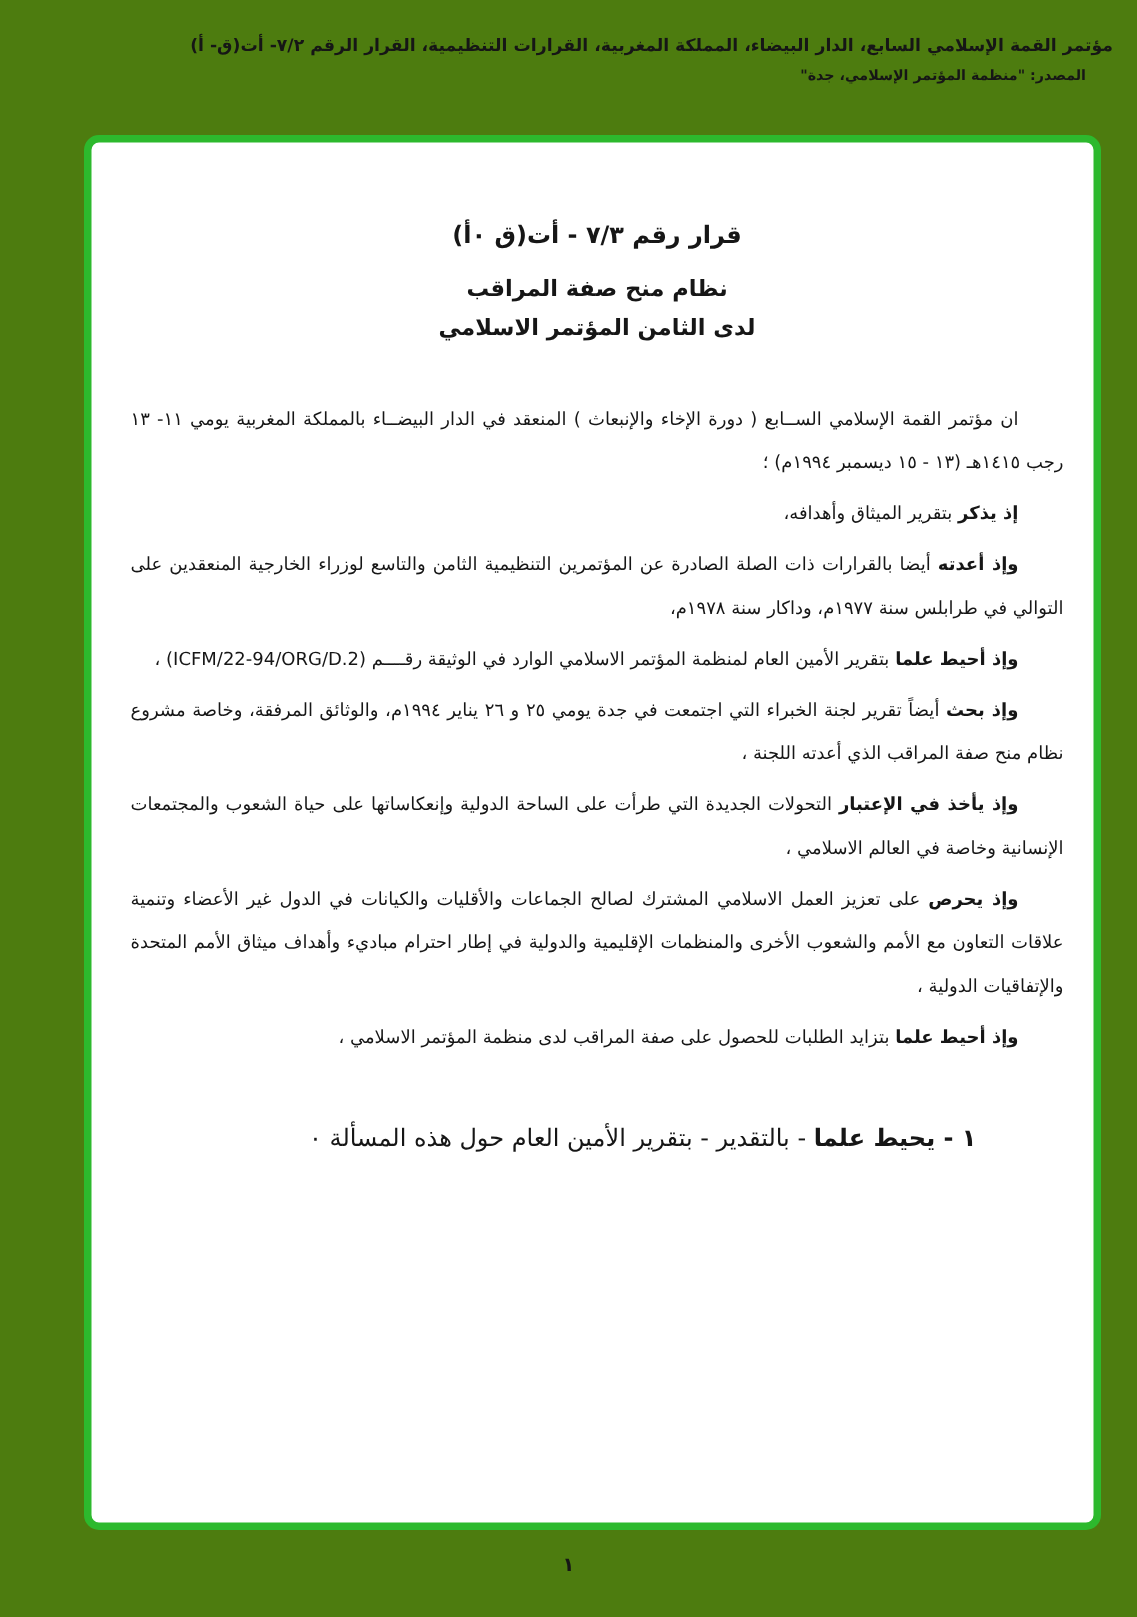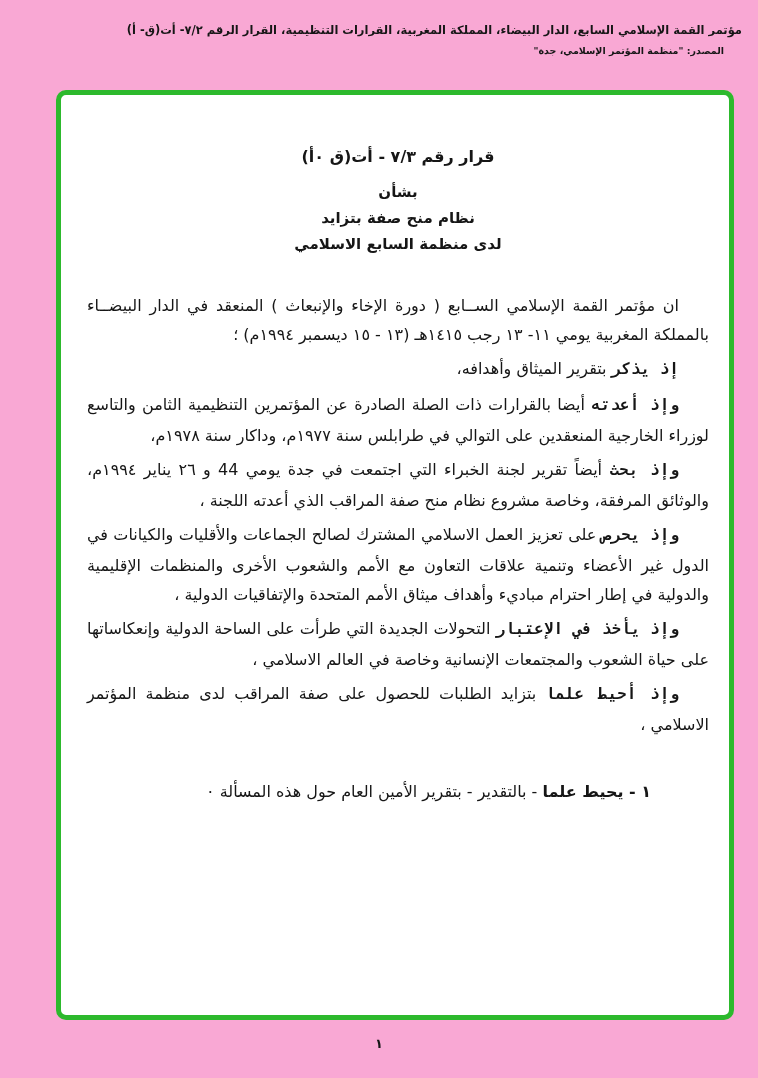--- a/index.html
+++ b/index.html
@@ -8,21 +8,21 @@
     width: 758px; height: 1078px;
     background: #ffffff;
     color: #161616;
     font-family: "DejaVu Sans", sans-serif;
   }
   .page {
     position: relative;
     width: 758px; height: 1078px;
     direction: rtl;
     overflow: hidden;
-    background: #f9a8d4;
+    background: #4d7c0f;
   }
   .doc-header {
     position: absolute;
     top: 22px; right: 16px; left: 16px;
     text-align: right;
     font-weight: bold;
   }
   .doc-header .hl1 { font-size: 11.5px; line-height: 16px; white-space: nowrap; }
   .doc-header .hl2 { font-size: 9.5px; line-height: 14px; margin-top: 6px; margin-left: 0; margin-right: 18px; }
   .green-box {
@@ -33,26 +33,26 @@
     border: 5px solid #4d7c0f;
     border-radius: 10px;
     padding: 50px 20px 0 26px;
     overflow: hidden;
   }
   .title-block { text-align: center; font-weight: bold; }
   .title-block .t1 { font-size: 16px; line-height: 24px; margin-bottom: 10px; }
   .title-block .t2 { font-size: 15px; line-height: 26px; }
   .body {
     margin-top: 34px;
-    font-size: 16px;
+    font-size: 12px;
     line-height: 29px;
     text-align: justify;
   }
   .para { margin: 0 0 5px 0; text-indent: 30px; }
-  .para .lead { font-weight: bold; font-family: Liberation Mono, monospace; }
+  .para .lead { font-weight: bold; }
   .items { margin-top: 38px; font-size: 16px; line-height: 29px; }
   .item { margin: 0 58px 0 0; }
   .item .num, .item .lead { font-weight: bold; }
   .page-number {
     position: absolute;
     top: 1036px; left: 0; right: 0;
     text-align: center;
     font-size: 13px;
     font-weight: bold;
   }
@@ -64,32 +64,32 @@
 
   <div class="doc-header">
     <div class="hl1">مؤتمر القمة الإسلامي السابع، الدار البيضاء، المملكة المغربية، القرارات التنظيمية، القرار الرقم ٧/٢- أت(ق- أ)</div>
     <div class="hl2">المصدر: "منظمة المؤتمر الإسلامي، جدة"</div>
   </div>
 
   <div class="green-box" style="border-color: rgb(45, 185, 45);">
 
     <div class="title-block">
       <div class="t1">قرار رقم ٧/٣ - أت(ق ٠أ)</div>
-      <div class="t2">بشأن</div>
-      <div class="t2">نظام منح صفة بتزايد</div>
-      <div class="t2">لدى منظمة السابع الاسلامي</div>
+      <div class="t2">نظام منح صفة المراقب</div>
+      <div class="t2">لدى الثامن المؤتمر الاسلامي</div>
     </div>
 
     <div class="body">
         <p class="para"><span class="rest">ان مؤتمر القمة الإسلامي الســابع ( دورة الإخاء والإنبعاث ) المنعقد في الدار البيضــاء بالمملكة المغربية يومي ١١- ١٣ رجب ١٤١٥هـ (١٣ - ١٥ ديسمبر ١٩٩٤م) ؛</span></p>
         <p class="para"><span class="lead">إذ يذكر</span><span class="rest"> بتقرير الميثاق وأهدافه،</span></p>
         <p class="para"><span class="lead">وإذ أعدته</span><span class="rest"> أيضا بالقرارات ذات الصلة الصادرة عن المؤتمرين التنظيمية الثامن والتاسع لوزراء الخارجية المنعقدين على التوالي في طرابلس سنة ١٩٧٧م، وداكار سنة ١٩٧٨م،</span></p>
-        <p class="para"><span class="lead">وإذ بحث</span><span class="rest"> أيضاً تقرير لجنة الخبراء التي اجتمعت في جدة يومي 44 و ٢٦ يناير ١٩٩٤م، والوثائق المرفقة، وخاصة مشروع نظام منح صفة المراقب الذي أعدته اللجنة ،</span></p>
+        <p class="para"><span class="lead">وإذ أحيط علما</span><span class="rest"> بتقرير الأمين العام لمنظمة المؤتمر الاسلامي الوارد في الوثيقة رقــــم (⁦ICFM/22-94/ORG/D.2⁩) ،</span></p>
+        <p class="para"><span class="lead">وإذ بحث</span><span class="rest"> أيضاً تقرير لجنة الخبراء التي اجتمعت في جدة يومي ٢٥ و ٢٦ يناير ١٩٩٤م، والوثائق المرفقة، وخاصة مشروع نظام منح صفة المراقب الذي أعدته اللجنة ،</span></p>
+        <p class="para"><span class="lead">وإذ يأخذ في الإعتبار</span><span class="rest"> التحولات الجديدة التي طرأت على الساحة الدولية وإنعكاساتها على حياة الشعوب والمجتمعات الإنسانية وخاصة في العالم الاسلامي ،</span></p>
         <p class="para"><span class="lead">وإذ يحرص</span><span class="rest"> على تعزيز العمل الاسلامي المشترك لصالح الجماعات والأقليات والكيانات في الدول غير الأعضاء وتنمية علاقات التعاون مع الأمم والشعوب الأخرى والمنظمات الإقليمية والدولية في إطار احترام مباديء وأهداف ميثاق الأمم المتحدة والإتفاقيات الدولية ،</span></p>
-        <p class="para"><span class="lead">وإذ يأخذ في الإعتبار</span><span class="rest"> التحولات الجديدة التي طرأت على الساحة الدولية وإنعكاساتها على حياة الشعوب والمجتمعات الإنسانية وخاصة في العالم الاسلامي ،</span></p>
         <p class="para"><span class="lead">وإذ أحيط علما</span><span class="rest"> بتزايد الطلبات للحصول على صفة المراقب لدى منظمة المؤتمر الاسلامي ،</span></p>
       </div>
 
     <div class="items">
         <p class="item"><span class="num">١ - </span><span class="lead">يحيط علما</span><span class="rest"> - بالتقدير - بتقرير الأمين العام حول هذه المسألة ٠</span></p>
       </div>
 
   </div>
 
   <div class="page-number">١</div>

